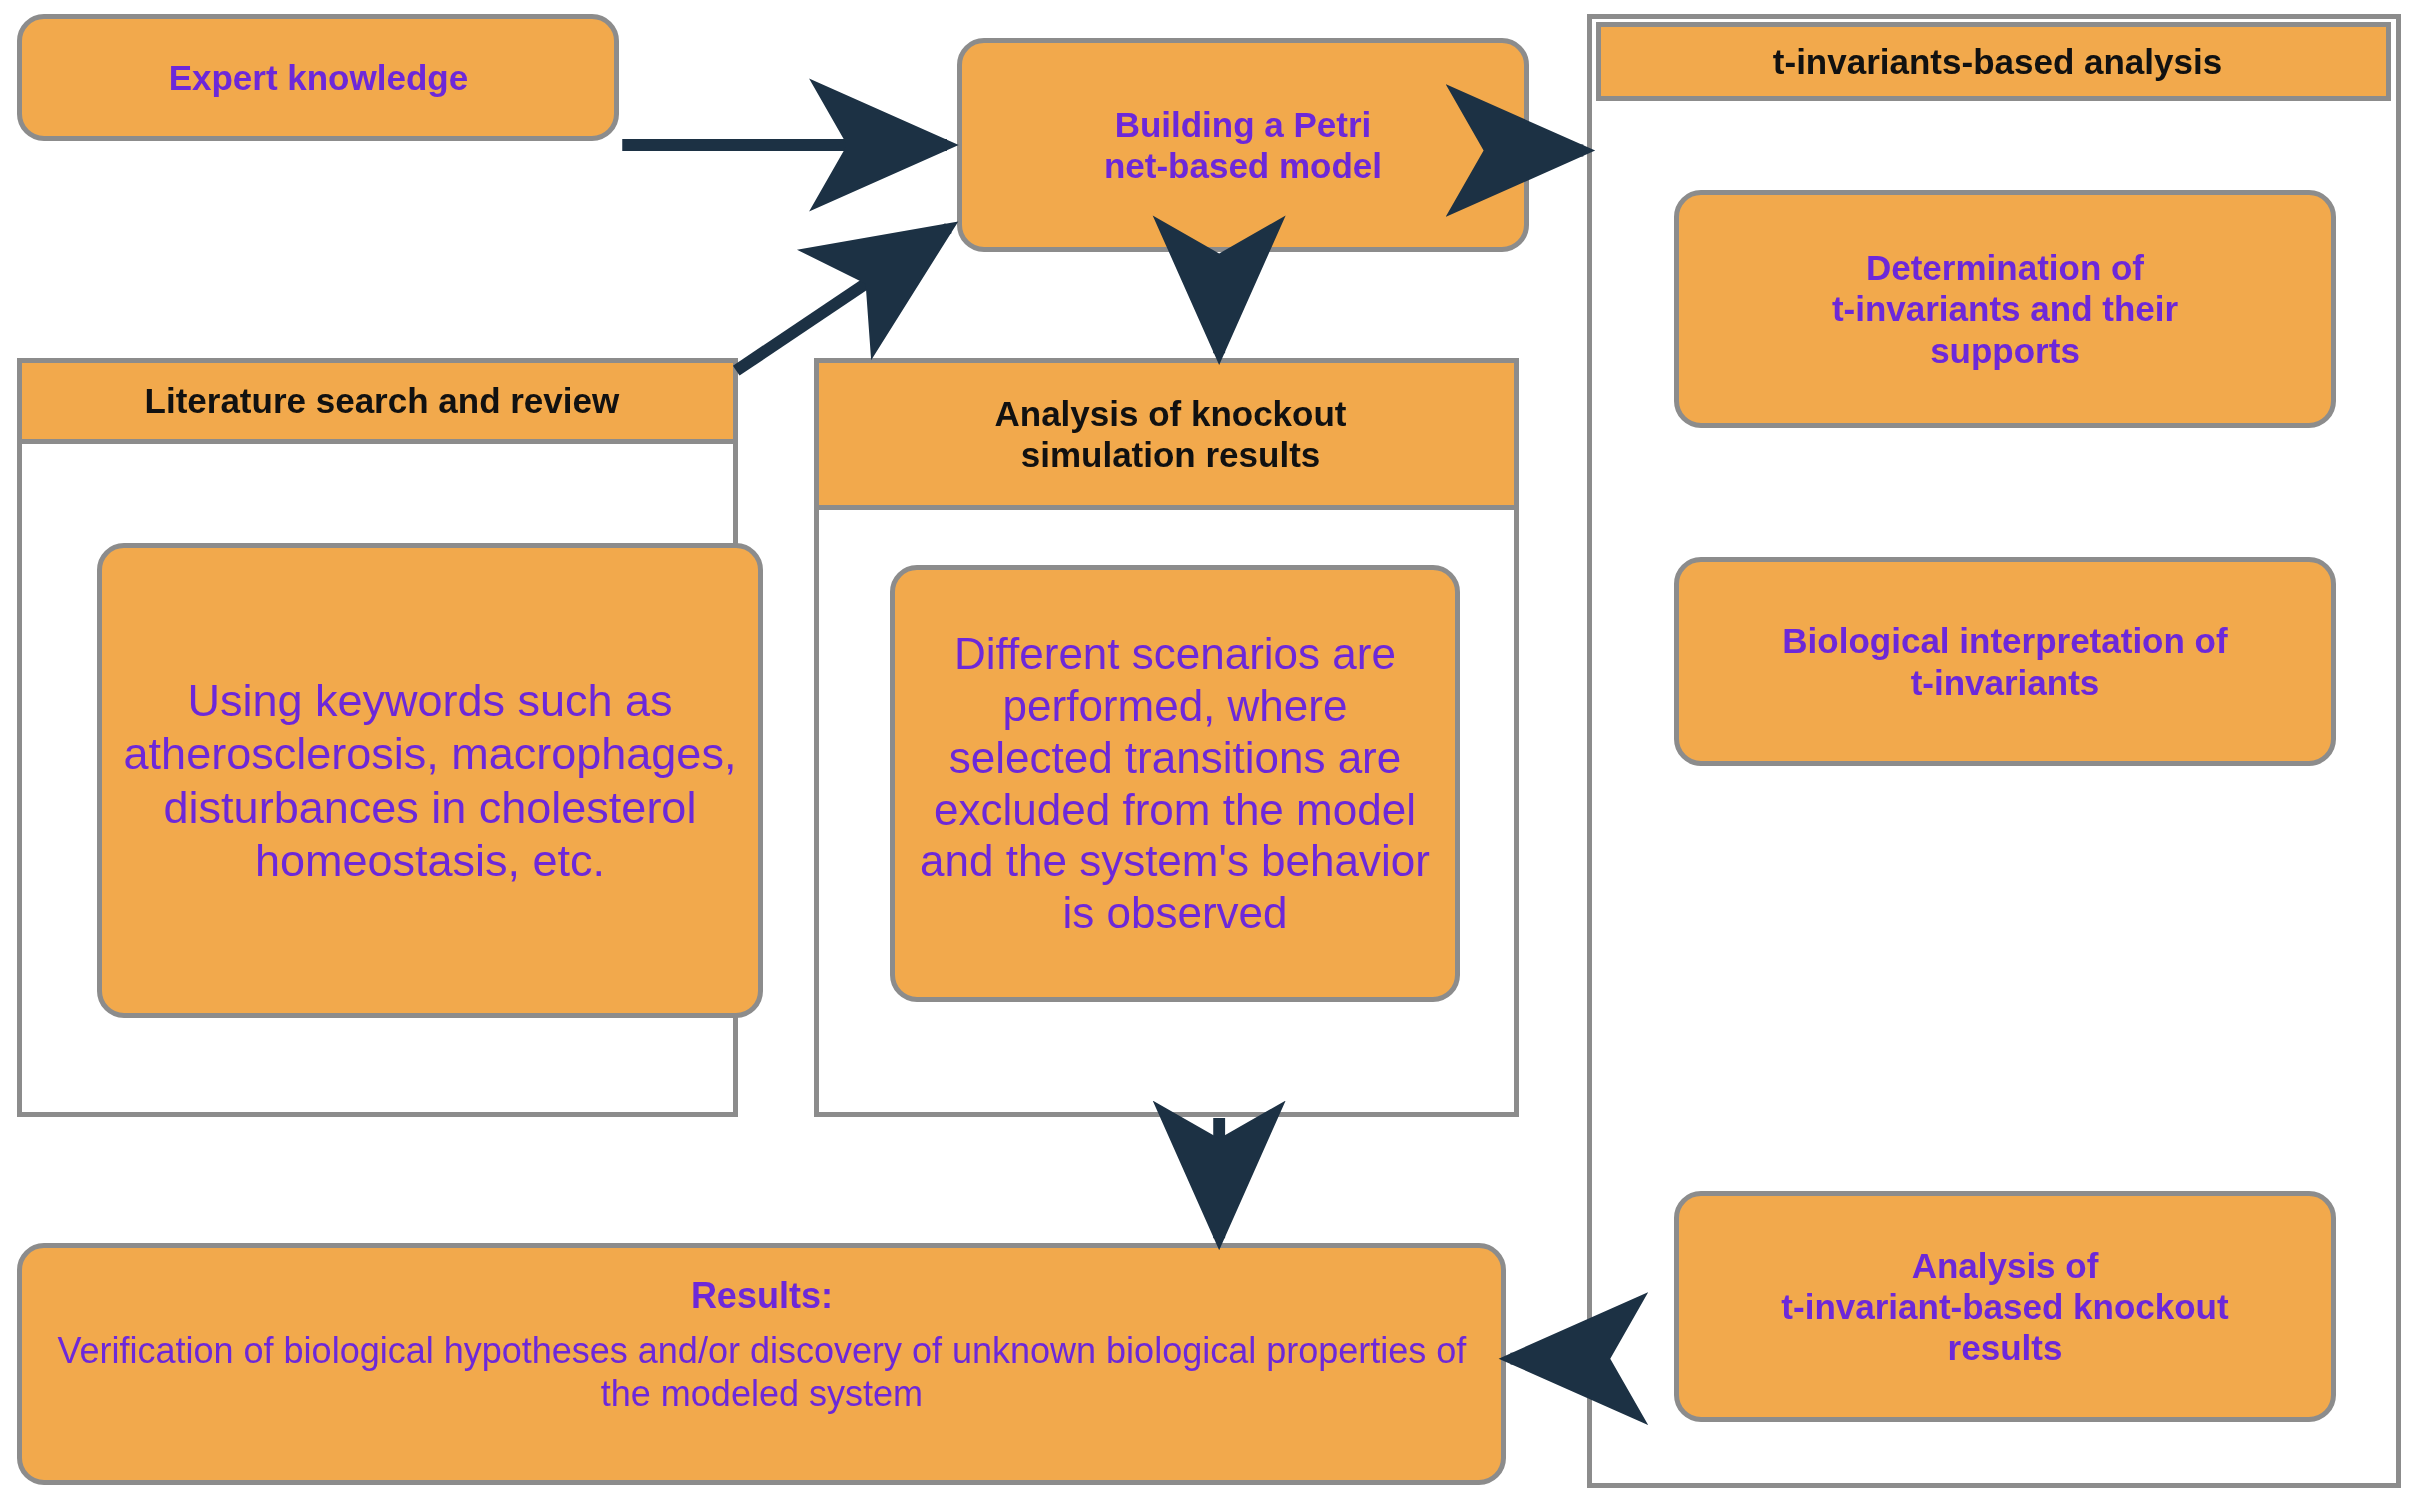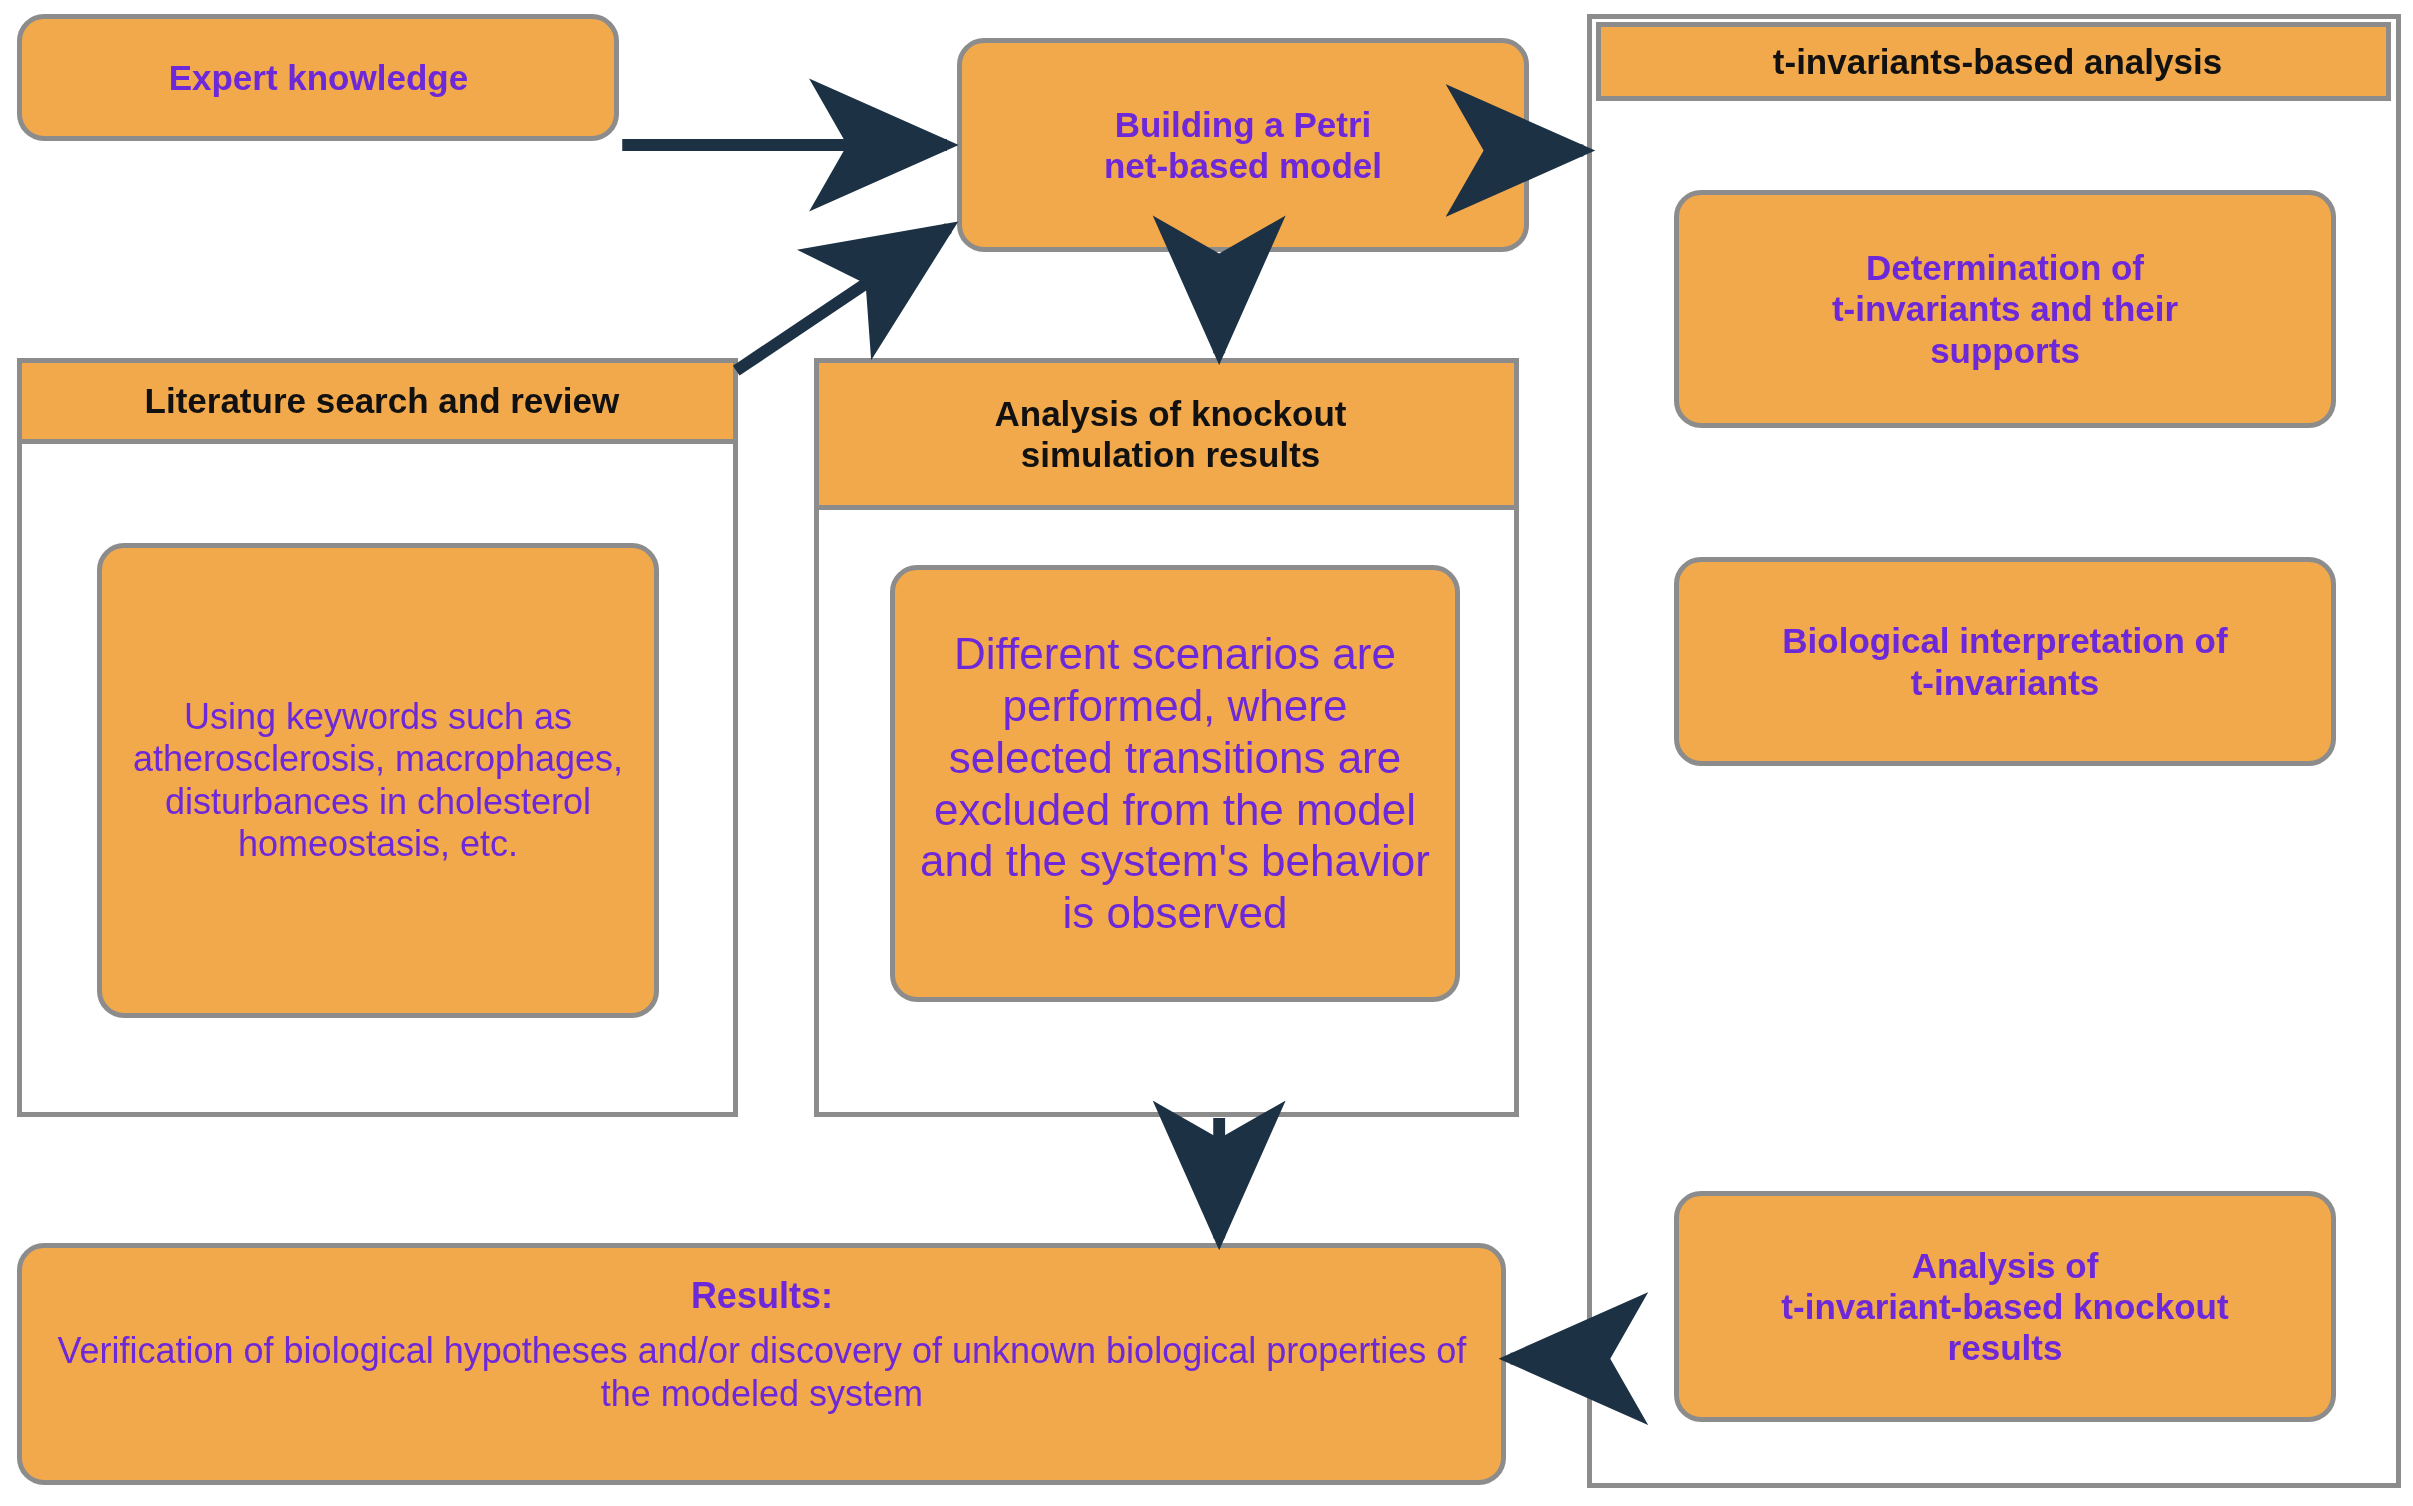--- a/index.html
+++ b/index.html
@@ -82,21 +82,21 @@
 
   <div class="node rounded bold" style="left:957px; top:38px; width:572px; height:214px; font-size:35px; white-space:pre-line;">
     <span class="inner-text">Building a Petri
 net-based model</span>
   </div>
 
   <div class="panel" style="left:17.4px; top:358px; width:721px; height:759px;"></div>
   <div class="panel-header" style="left:17.4px; top:358px; width:721px; height:86px; font-size:35px;">
     <span class="inner-text">Literature search and review</span>
   </div>
-  <div class="node rounded regular" style="left:97px; top:543px; width:562px; height:475px; font-size:36px;">
+  <div class="node rounded regular" style="left:97px; top:543px; width:666px; height:475px; font-size:45px;">
     <span class="inner-text">Using keywords such as atherosclerosis, macrophages, disturbances in cholesterol homeostasis, etc.</span>
   </div>
 
   <div class="panel" style="left:814px; top:358px; width:705px; height:759px;"></div>
   <div class="panel-header" style="left:814px; top:358px; width:705px; height:152px; font-size:35px; white-space:pre-line;">
     <span class="inner-text">Analysis of knockout
 simulation results</span>
   </div>
   <div class="node rounded regular" style="left:890px; top:565px; width:570px; height:437px; font-size:44px;">
     <span class="inner-text">Different scenarios are performed, where selected transitions are excluded from the model and the system's behavior is observed</span>

